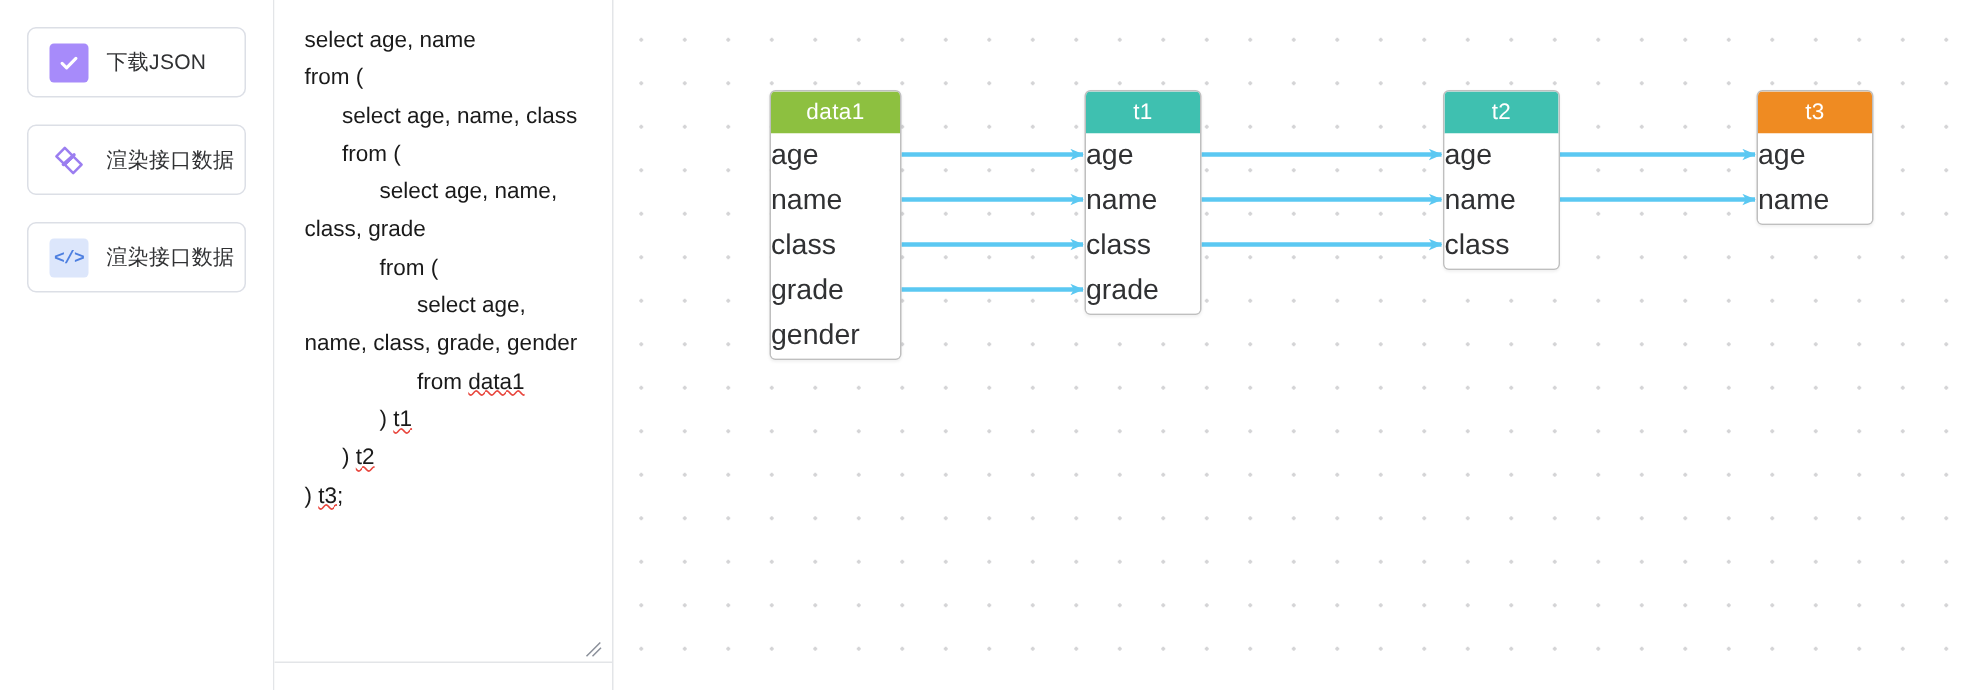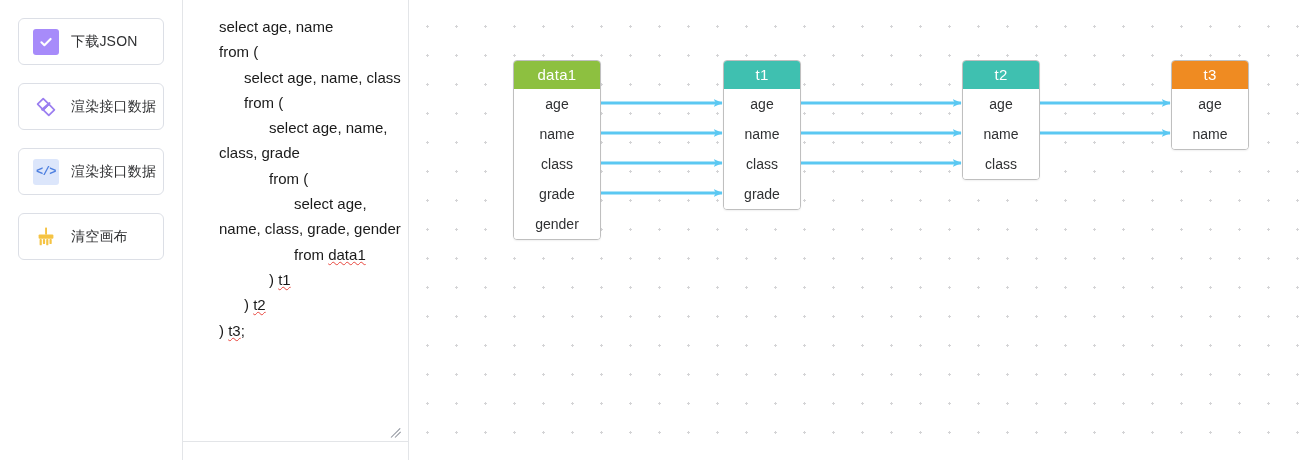--- a/index.html
+++ b/index.html
@@ -89,21 +89,21 @@
     min-width: 226px;
     height: 460px;
     box-sizing: border-box;
     background: #ffffff;
     border-right: 1px solid #e3e5e8;
     position: relative;
     z-index: 3;
   }
   .sql-area {
     position: absolute;
-    left: 16px; top: 0;
+    left: 0; top: 0;
     width: 225px;
     height: 441px;
     box-sizing: border-box;
     border: none;
     outline: none;
     resize: none;
     padding: 14px 16px 14px 20px;
     font-family: "Liberation Sans", sans-serif;
     font-size: 15px;
     line-height: 25.3px;
@@ -189,22 +189,22 @@
     height: 28px;
     line-height: 28px;
     text-align: center;
     color: #ffffff;
     font-size: 15px;
     letter-spacing: .3px;
   }
   .node-field {
     height: 30px;
     line-height: 30px;
-    text-align: center;
-    font-size: 14px;
+    text-align: left;
+    font-size: 19px;
     color: #303133;
     background: #ffffff;
     cursor: pointer;
     white-space: nowrap;
   }
 </style>
 </head>
 <body>
 
 <div id="app">
@@ -230,33 +230,20 @@
       </span>
       <span class="btn-label">渲染接口数据</span>
     </div>
 
     <div class="side-btn">
       <span class="ico ico-code">&lt;/&gt;</span>
       <span class="btn-label">渲染接口数据</span>
     </div>
 
 
-    <div class="side-btn">
-      <span class="ico ico-brush">
-        <svg width="24" height="24" viewBox="0 0 24 24">
-          <rect x="11.1" y="2.5" width="1.9" height="7.2" rx=".6" fill="#f5c343"></rect>
-          <rect x="4.6" y="9.4" width="14.8" height="4.4" rx="1.1" fill="#f5c343"></rect>
-          <rect x="5.6" y="13.9" width="2.2" height="6.4" rx=".9" fill="#f5c343"></rect>
-          <rect x="8.9" y="13.9" width="2.2" height="5.2" rx=".9" fill="#f5c343"></rect>
-          <rect x="12.2" y="13.9" width="2.2" height="6.4" rx=".9" fill="#f5c343"></rect>
-          <rect x="15.5" y="13.9" width="2.2" height="5.2" rx=".9" fill="#f5c343"></rect>
-        </svg>
-      </span>
-      <span class="btn-label">清空画布</span>
-    </div>
 
   </div>
 
   <div class="sql-pane">
     <div class="sql-area" id="sql-area" contenteditable="false" style=""><span>select age, name</span><br><span>from (</span><br><span class="sp">&nbsp;&nbsp;&nbsp;&nbsp;&nbsp;&nbsp;</span><span>select age, name, class</span><br><span class="sp">&nbsp;&nbsp;&nbsp;&nbsp;&nbsp;&nbsp;</span><span>from (</span><br><span class="sp">&nbsp;&nbsp;&nbsp;&nbsp;&nbsp;&nbsp;&nbsp;&nbsp;&nbsp;&nbsp;&nbsp;&nbsp;</span><span>select age, name, class, grade</span><br><span class="sp">&nbsp;&nbsp;&nbsp;&nbsp;&nbsp;&nbsp;&nbsp;&nbsp;&nbsp;&nbsp;&nbsp;&nbsp;</span><span>from (</span><br><span class="sp">&nbsp;&nbsp;&nbsp;&nbsp;&nbsp;&nbsp;&nbsp;&nbsp;&nbsp;&nbsp;&nbsp;&nbsp;&nbsp;&nbsp;&nbsp;&nbsp;&nbsp;&nbsp;</span><span>select age, name, class, grade, gender</span><br><span class="sp">&nbsp;&nbsp;&nbsp;&nbsp;&nbsp;&nbsp;&nbsp;&nbsp;&nbsp;&nbsp;&nbsp;&nbsp;&nbsp;&nbsp;&nbsp;&nbsp;&nbsp;&nbsp;</span><span>from </span><span class="misspell">data1</span><br><span class="sp">&nbsp;&nbsp;&nbsp;&nbsp;&nbsp;&nbsp;&nbsp;&nbsp;&nbsp;&nbsp;&nbsp;&nbsp;</span><span>) </span><span class="misspell">t1</span><br><span class="sp">&nbsp;&nbsp;&nbsp;&nbsp;&nbsp;&nbsp;</span><span>) </span><span class="misspell">t2</span><br><span>) </span><span class="misspell">t3</span><span>;</span></div>
     <div class="sql-bottom-rule"></div>
     <div class="resize-grip"></div>
   </div>
 
   <div class="canvas" id="canvas">

